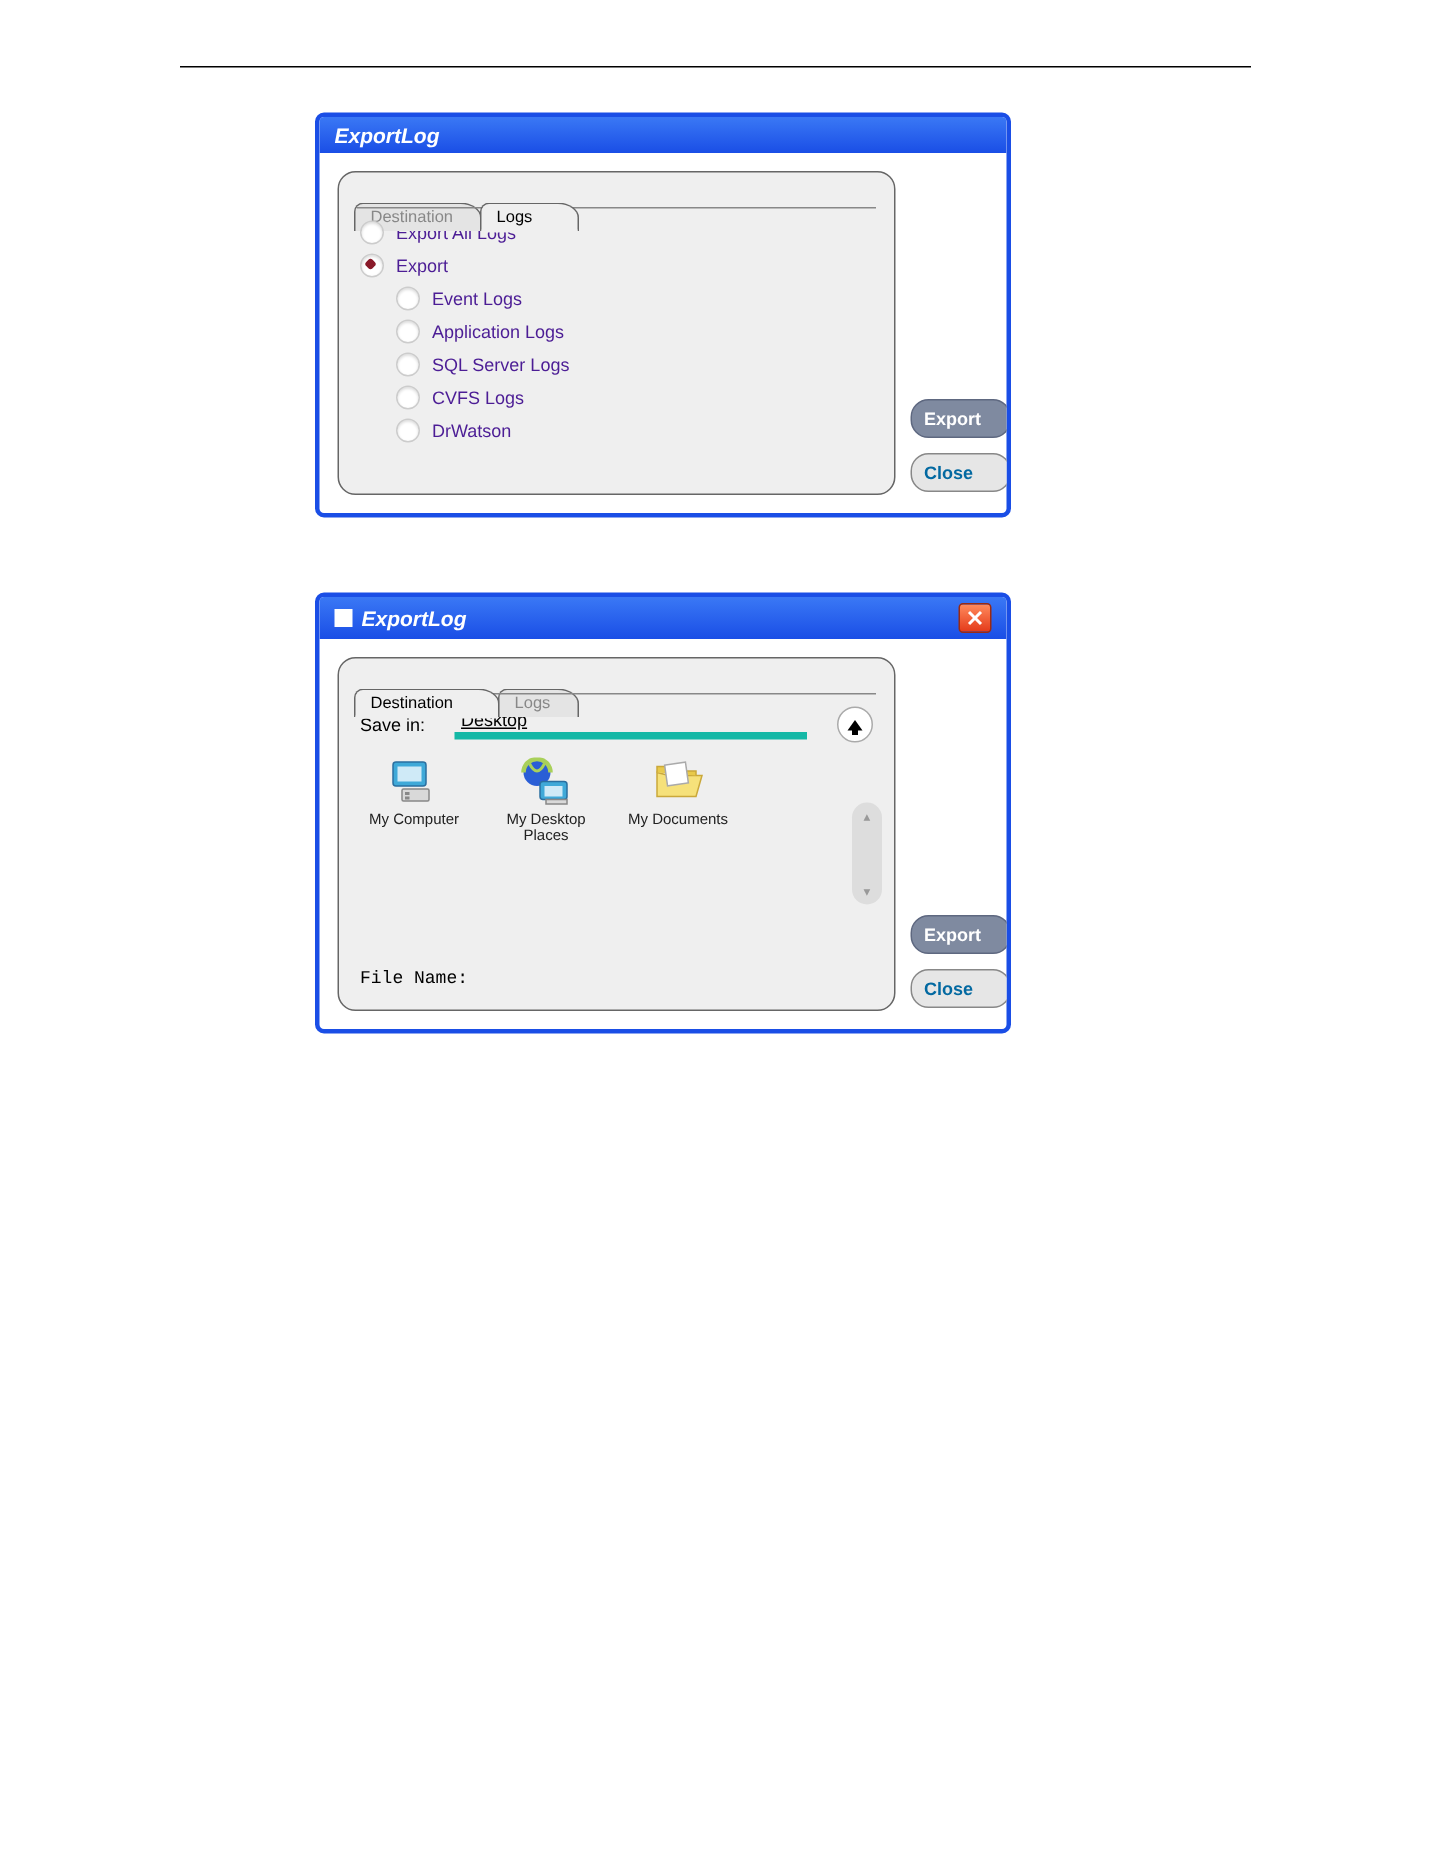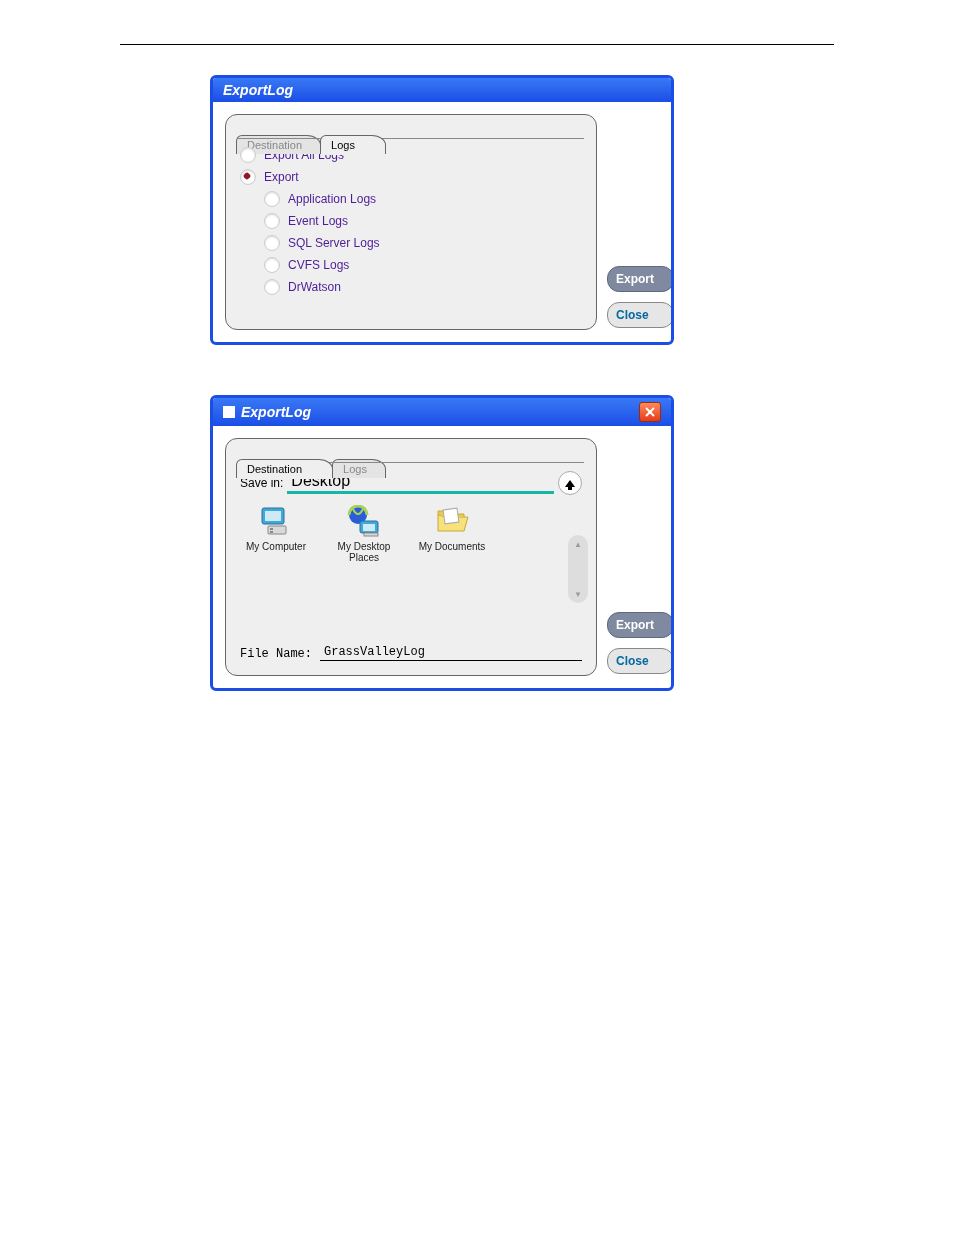--- a/index.html
+++ b/index.html
@@ -178,30 +178,31 @@
     border-color: #5e6880;
   }
   .pill-btn.secondary {
     background: #e6e6e6;
     color: #0369a1;
   }
 
   .savein-row {
     display: flex;
     align-items: center;
-    gap: 4px;
+    gap: 20px;
     margin-top: 6px;
     margin-bottom: 10px;
   }
   .savein-label { font-size: 12px; }
   .savein-field {
     flex: 1;
-    border-bottom: 3px solid #14b8a6;
+    border-bottom: 5px solid #14b8a6;
     padding: 0 4px 1px 4px;
-    font-size: 16px;
+    font-size: 12px;
+    text-decoration: underline;
   }
   .up-btn {
     width: 22px; height: 22px;
     border-radius: 50%;
     border: 1px solid #aaa;
     background: #fff;
     display: flex;
     align-items: center;
     justify-content: center;
     cursor: pointer;
@@ -296,25 +297,25 @@
             <div class="radio-row">
               <span class="radio"></span>
               <span>Export All Logs</span>
             </div>
             <div class="radio-row">
               <span class="radio selected"></span>
               <span>Export</span>
             </div>
             <div class="radio-row indent">
               <span class="radio"></span>
+              <span>Event Logs</span>
+            </div>
+            <div class="radio-row indent">
+              <span class="radio"></span>
               <span>Application Logs</span>
-            </div>
-            <div class="radio-row indent">
-              <span class="radio"></span>
-              <span>Event Logs</span>
             </div>
             <div class="radio-row indent">
               <span class="radio"></span>
               <span>SQL Server Logs</span>
             </div>
             <div class="radio-row indent">
               <span class="radio"></span>
               <span>CVFS Logs</span>
             </div>
             <div class="radio-row indent">
@@ -391,21 +392,20 @@
             </div>
 
             <div class="scroll-pill">
               <span>▴</span>
               <span>▾</span>
             </div>
           </div>
 
           <div class="filename-row">
             <span>File Name:</span>
-            <div class="filename-input">GrassValleyLog</div>
           </div>
         </div>
         <div class="side-buttons">
           <div class="pill-btn primary">Export</div>
           <div class="pill-btn secondary">Close</div>
         </div>
       </div>
     </div>
   </div>
 

